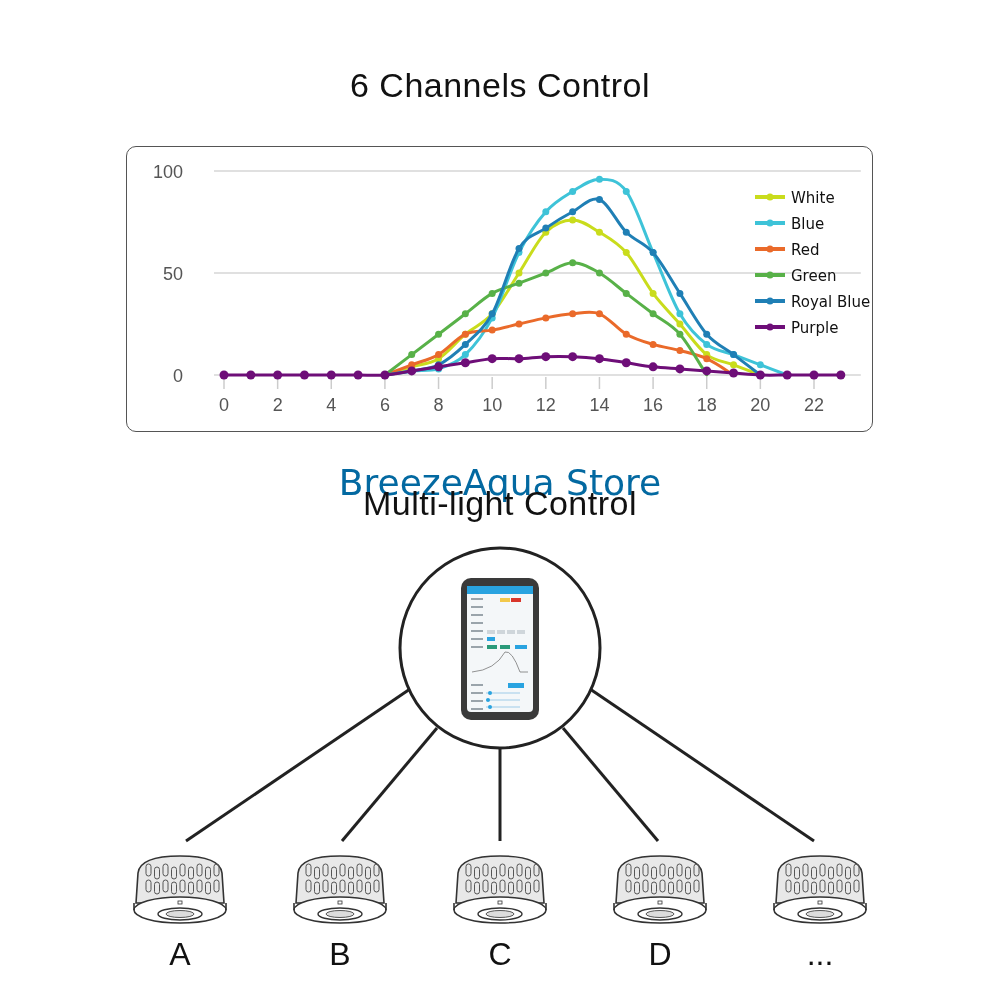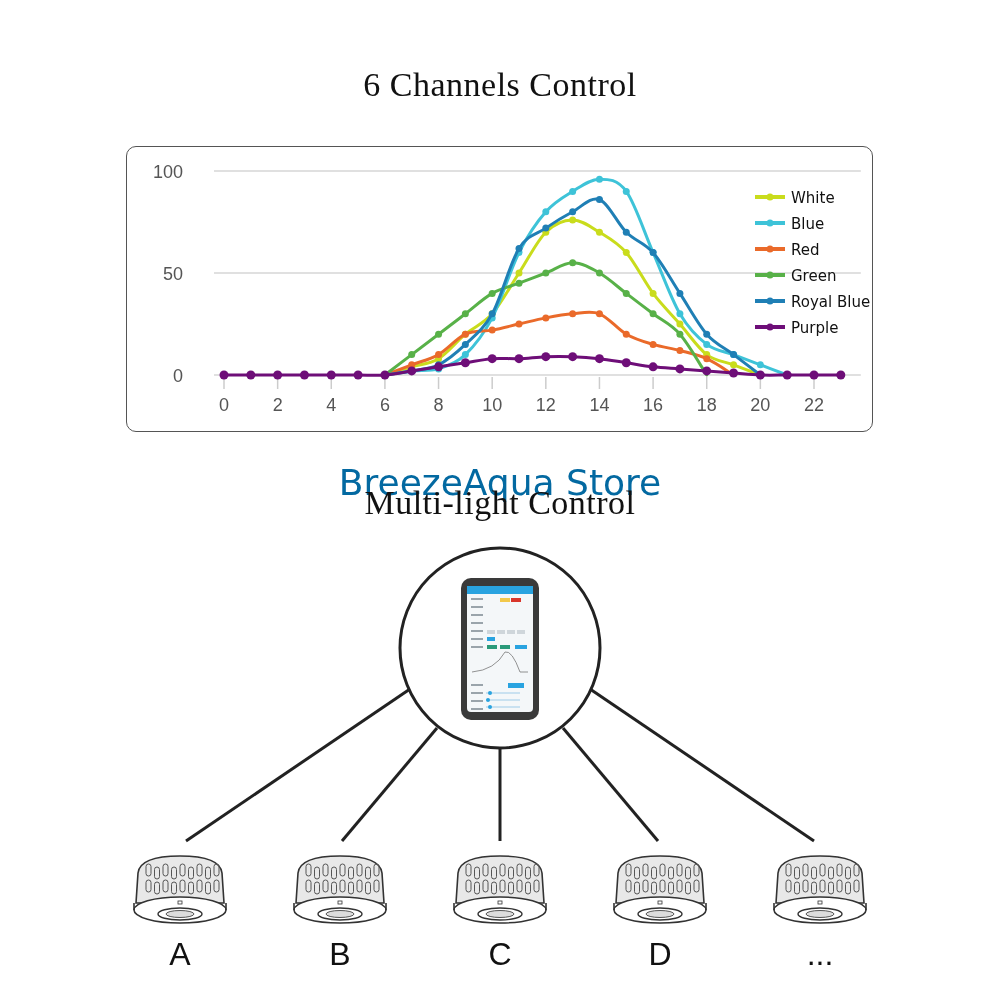--- a/index.html
+++ b/index.html
@@ -1,17 +1,17 @@
 <!DOCTYPE html>
 <html><head>
 <meta charset="utf-8">
 <style>
   html, body { margin:0; padding:0; background:#ffffff; }
   body { width:1000px; height:1000px; position:relative; overflow:hidden; font-family:"DejaVu Sans", sans-serif; color:#111; }
-  .title { position:absolute; left:0; width:1000px; text-align:center; font-family:Liberation Serif, serif; font-size:34px; color:#111; letter-spacing:0.5px; }
+  .title { position:absolute; left:0; width:1000px; text-align:center; font-family:Liberation Sans, sans-serif; font-size:34px; color:#111; letter-spacing:0.5px; }
   #title-top { top:66px; }
   #title-mid { top:484px; }
   .watermark { position:absolute; left:0; width:1000px; top:462px; text-align:center; font-family:"DejaVu Sans", sans-serif; font-size:36px; color:#0369a1; }
   .chart-box { position:absolute; left:126px; top:146px; width:745px; height:284px; border:1.5px solid #555; border-radius:10px; background:#fff; }
   #chart-svg { position:absolute; left:0; top:0; }
   .diagram { position:absolute; left:0; top:540px; width:1000px; height:460px; }
   .light-label { position:absolute; width:80px; text-align:center; font-family:"Liberation Sans", sans-serif; font-size:32px; color:#111; top:936px; }
 </style>
 </head>
 <body>

